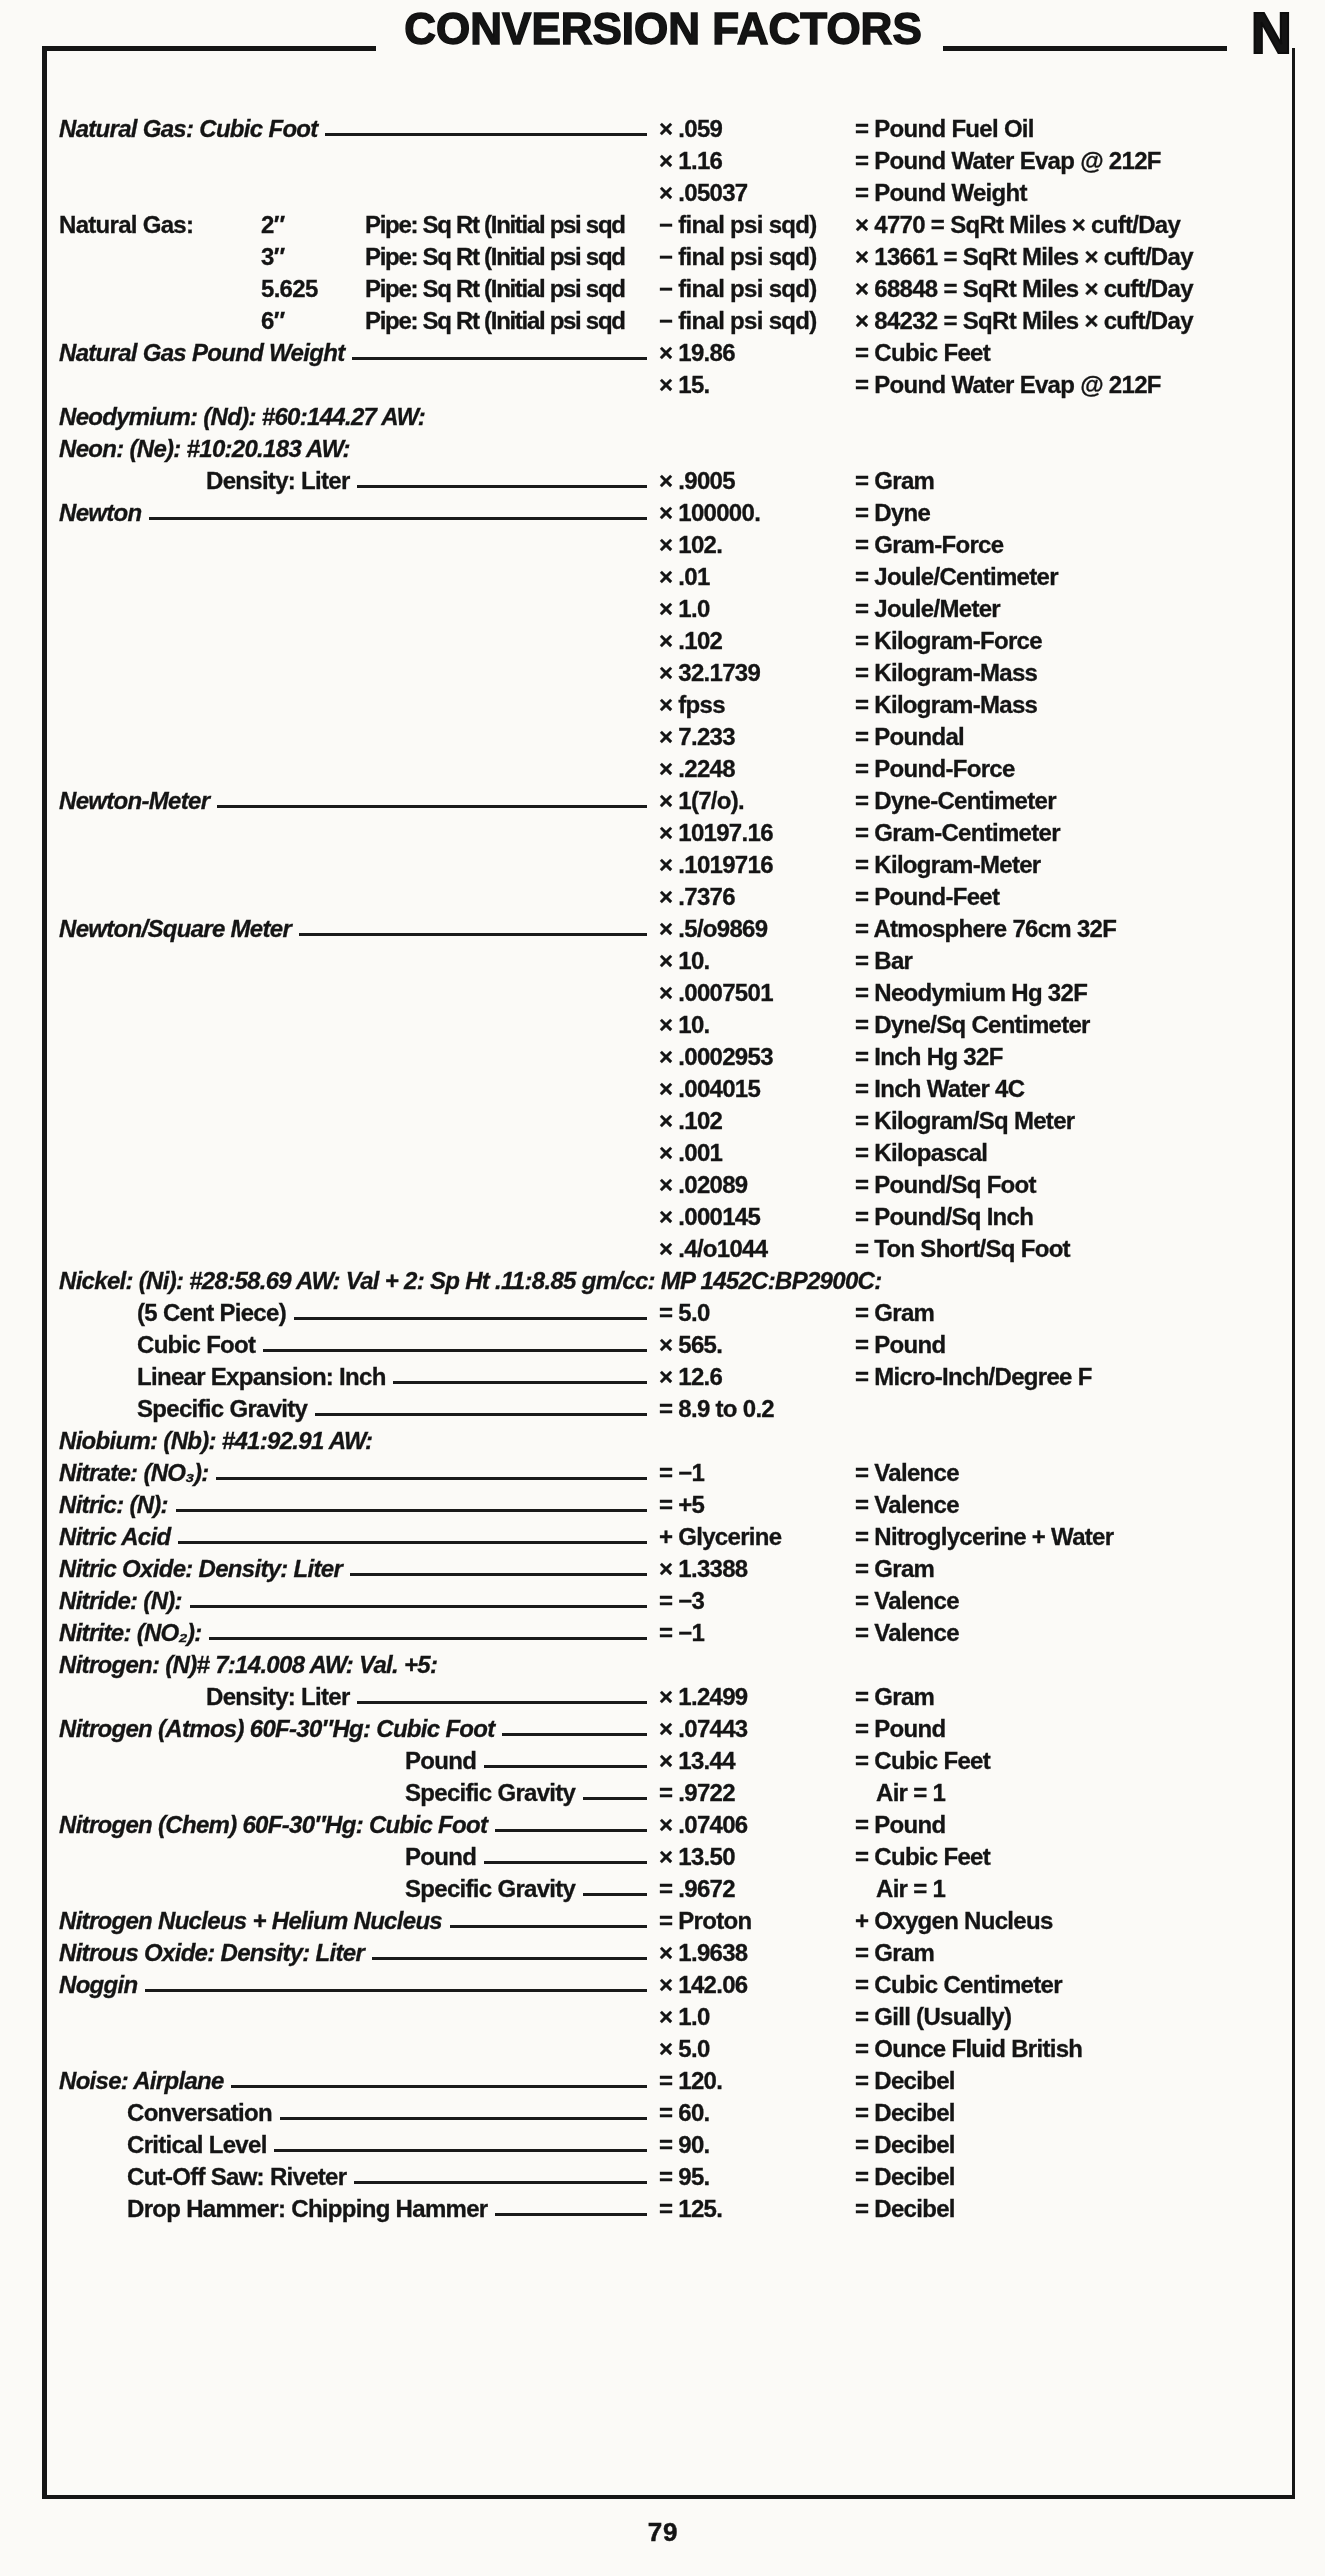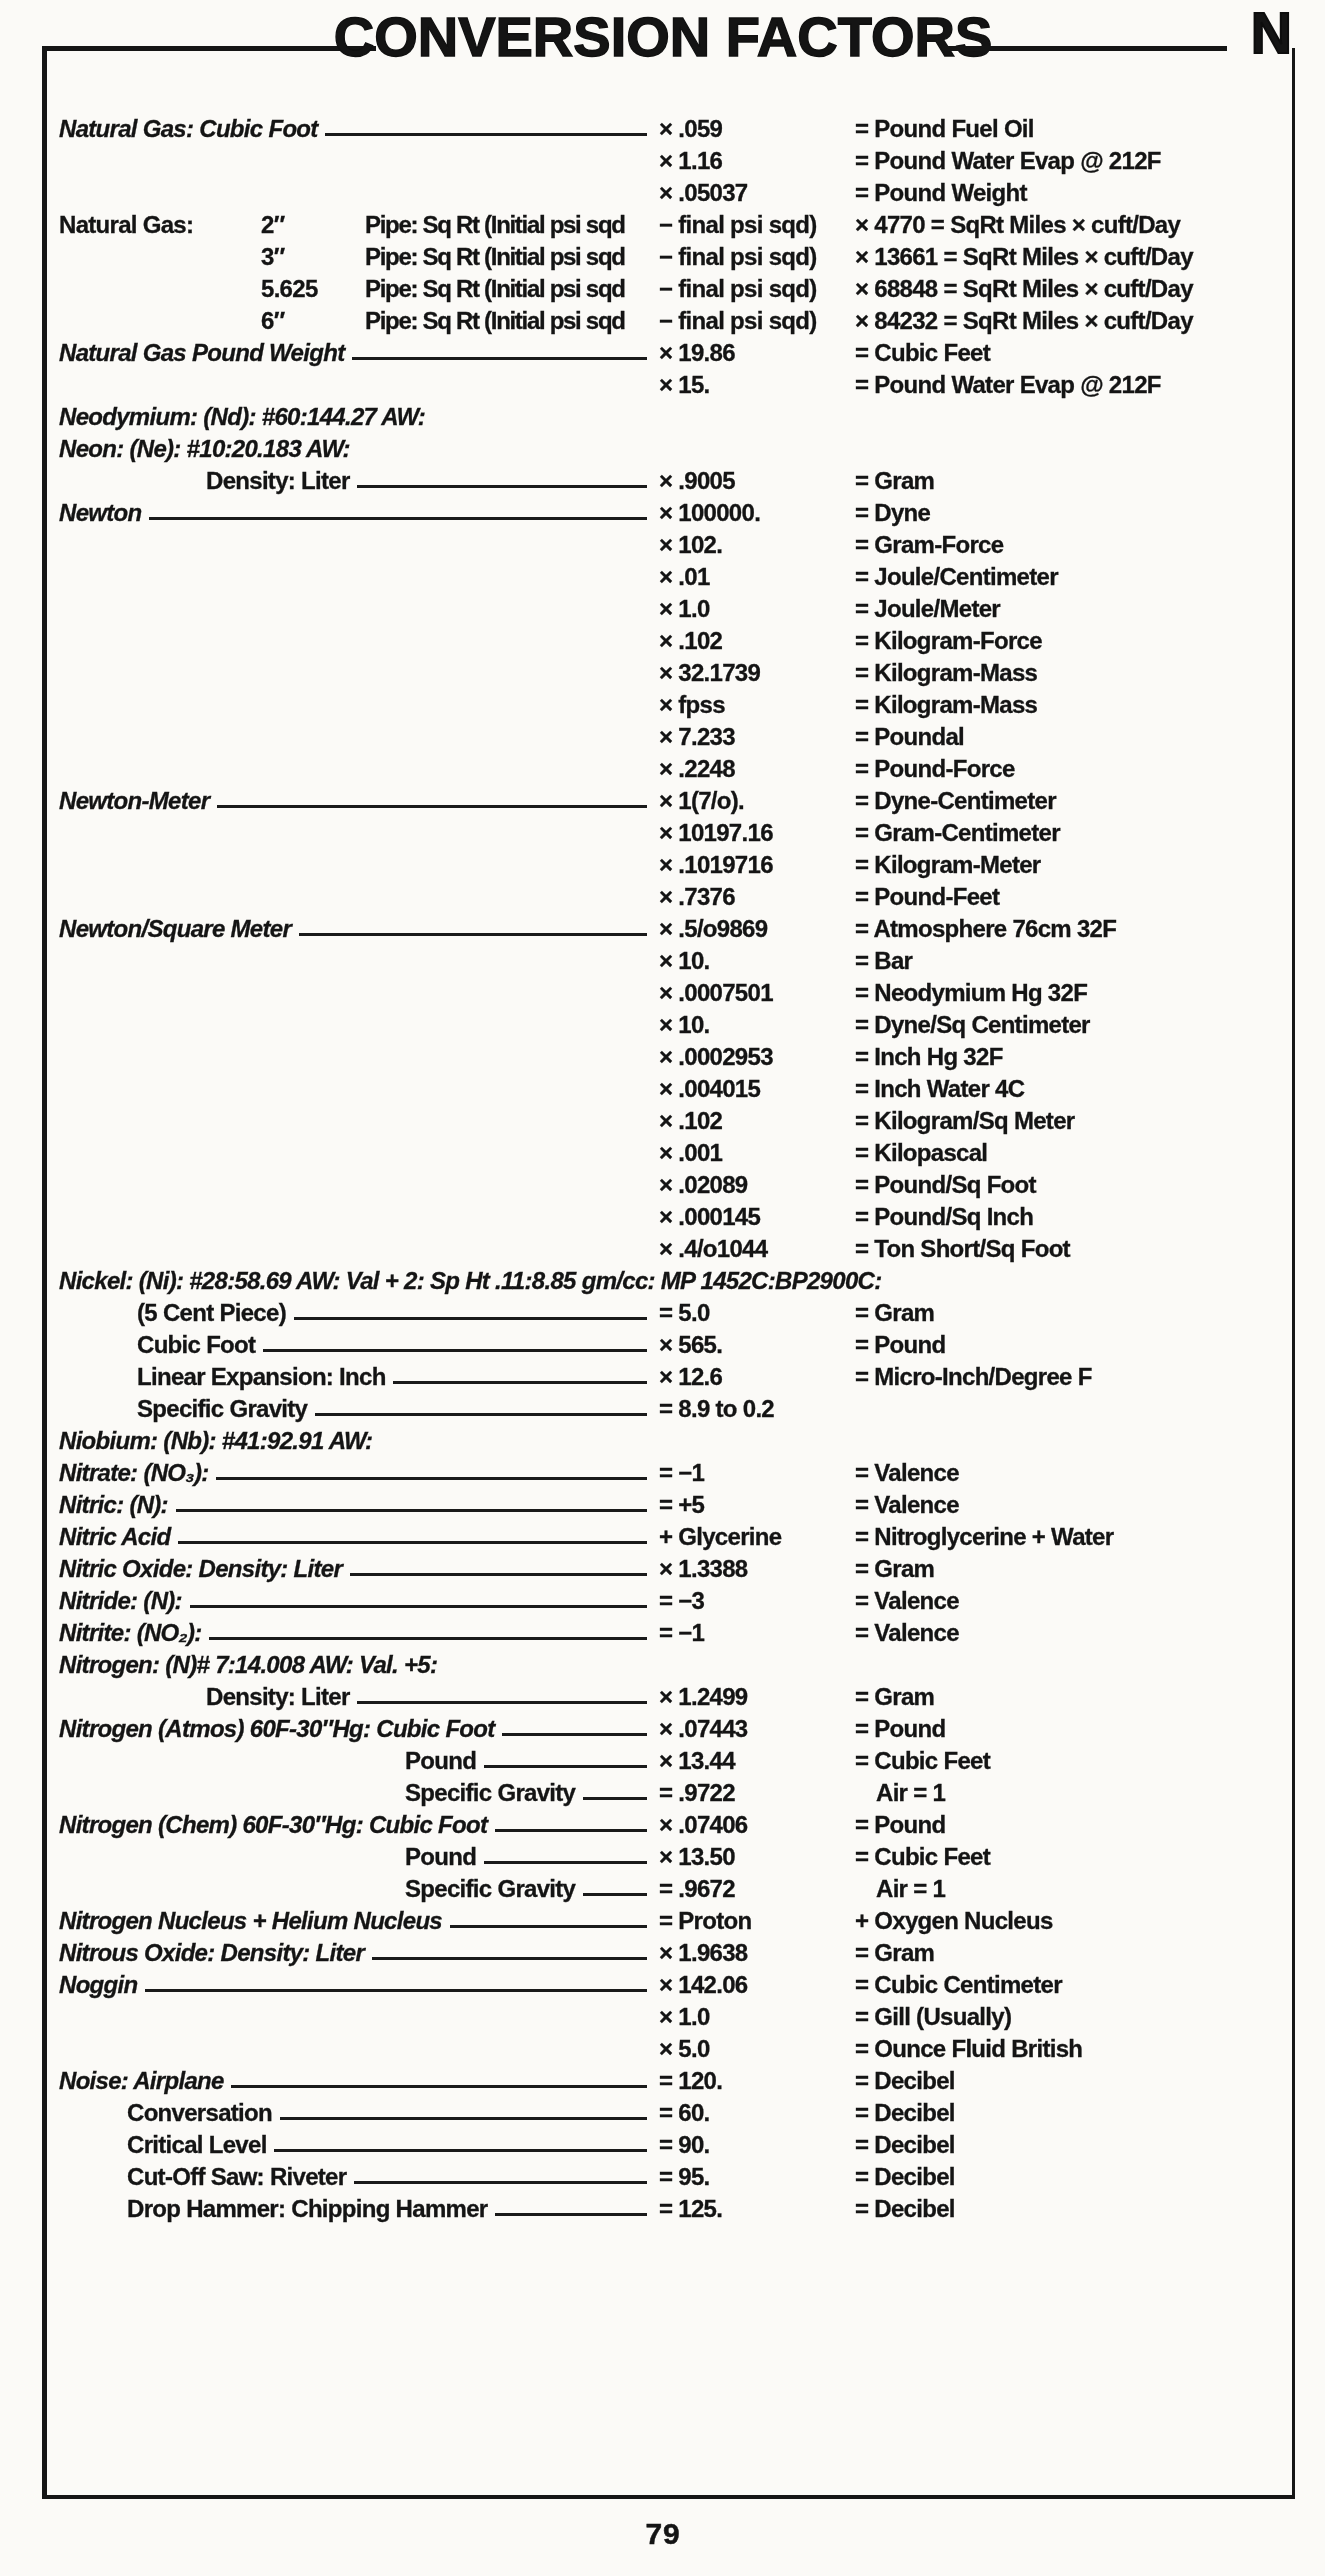--- a/index.html
+++ b/index.html
@@ -6,21 +6,21 @@
   body{
     width:1326px;height:2576px;position:relative;
     background:#fbfaf7;
     font-family:"Liberation Sans","DejaVu Sans",sans-serif;
     color:#141414;
     overflow:hidden;
   }
   
   .title{
     position:absolute;top:3.9px;left:50%;transform:translateX(-50%);
-    font-size:56px;font-weight:700;letter-spacing:0px;white-space:pre;
+    font-size:44px;font-weight:700;letter-spacing:0px;white-space:pre;
     -webkit-text-stroke:1.4px #101010;
   }
   .rule{position:absolute;top:46px;height:5.2px;background:#151515;}
   .rule-left{left:42px;width:334px;}
   .rule-right{left:943px;width:284px;}
   .corner-letter{
     position:absolute;top:0px;right:34px;
     font-size:57px;font-weight:700;-webkit-text-stroke:2px #0d0d0d;
   }
   
@@ -53,21 +53,21 @@
     position:absolute;bottom:0;line-height:29px;white-space:pre;
     font-size:24px;font-weight:700;letter-spacing:-0.7px;
     -webkit-text-stroke:0.3px #161616;
   }
   .factor{left:600px;}
   .result{left:796px;}
   .result.padded{left:817px;}
   
   .page-number{
     position:absolute;top:2517px;left:0;width:100%;text-align:center;
-    font-size:30px;font-weight:700;letter-spacing:0.7px;
+    font-size:26px;font-weight:700;letter-spacing:0.7px;
     -webkit-text-stroke:0.5px #161616;
   }
 </style>
 </head>
 <body>
 
 <div class="rule rule-left"></div>
 <h1 class="title" style="margin:0;">CONVERSION FACTORS</h1>
 <div class="rule rule-right"></div>
 <div class="corner-letter">N</div>

